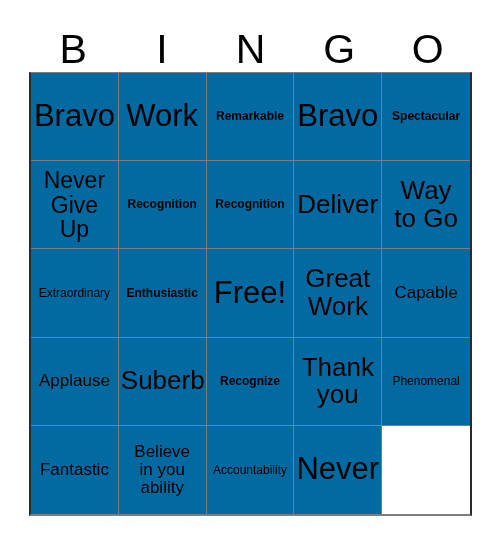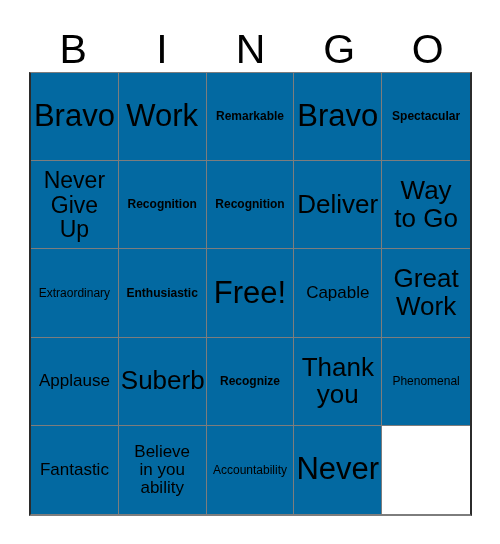--- a/index.html
+++ b/index.html
@@ -142,26 +142,26 @@
       </div>
       <div class="cell fs-xs">
         <span class="cell-text">Extraordinary</span>
       </div>
       <div class="cell fs-sm">
         <span class="cell-text">Enthusiastic</span>
       </div>
       <div class="cell fs-xxl">
         <span class="cell-text">Free!</span>
       </div>
-      <div class="cell fs-md">
-        <span class="cell-text">Capable</span>
-      </div>
       <div class="cell fs-xl">
         <span class="cell-text">Great
 Work</span>
+      </div>
+      <div class="cell fs-md">
+        <span class="cell-text">Capable</span>
       </div>
       <div class="cell fs-md">
         <span class="cell-text">Applause</span>
       </div>
       <div class="cell fs-xl">
         <span class="cell-text">Suberb</span>
       </div>
       <div class="cell fs-sm">
         <span class="cell-text">Recognize</span>
       </div>

